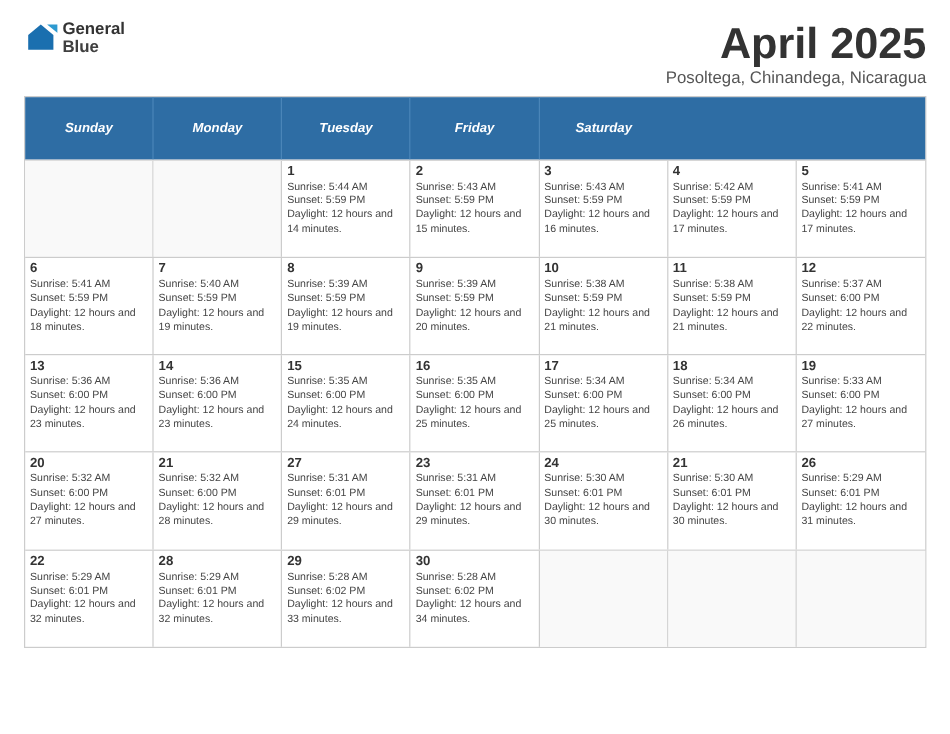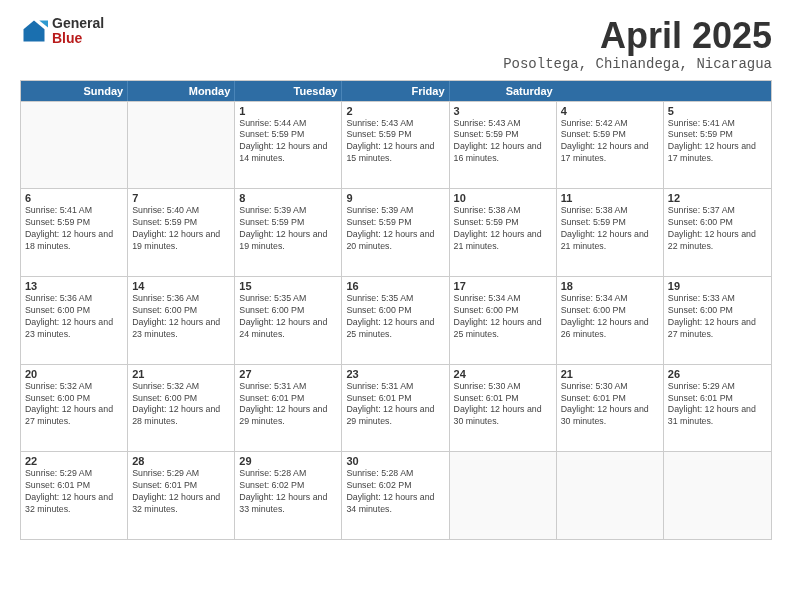--- a/index.html
+++ b/index.html
@@ -34,58 +34,58 @@
       line-height: 1.1;
     }
     .logo-general {
       font-size: 14px;
       font-weight: bold;
       color: #333;
     }
     .logo-blue {
       font-size: 14px;
       font-weight: bold;
-      color: #b91c1c;
+      color: #404040;
     }
     .logo-icon {
       width: 28px;
       height: 28px;
     }
     .title-block {
       text-align: right;
     }
     .month-title {
       font-size: 36px;
       font-weight: bold;
       color: #333;
       line-height: 1.1;
     }
     .subtitle {
       font-size: 14px;
       color: #555;
-      font-family: Liberation Mono, monospace;
     }
     .calendar {
       flex: 1;
       display: flex;
       flex-direction: column;
       border: 1px solid #ccc;
     }
     .cal-header-row {
       display: grid;
       grid-template-columns: repeat(7, 1fr);
       background: #2e6da4;
     }
     .cal-header-cell {
       color: #fff;
       font-size: 11px;
       font-weight: bold;
-      padding: 4px 4px;
-      text-align: right;
+      padding: 20px 4px;
+      text-align: center;
       border-right: 1px solid #4a85b8;
+      font-style: italic;
     }
     .cal-header-cell:last-child { border-right: none; }
     .cal-body {
       flex: 1;
       display: flex;
       flex-direction: column;
     }
     .cal-week {
       display: grid;
       grid-template-columns: repeat(7, 1fr);

